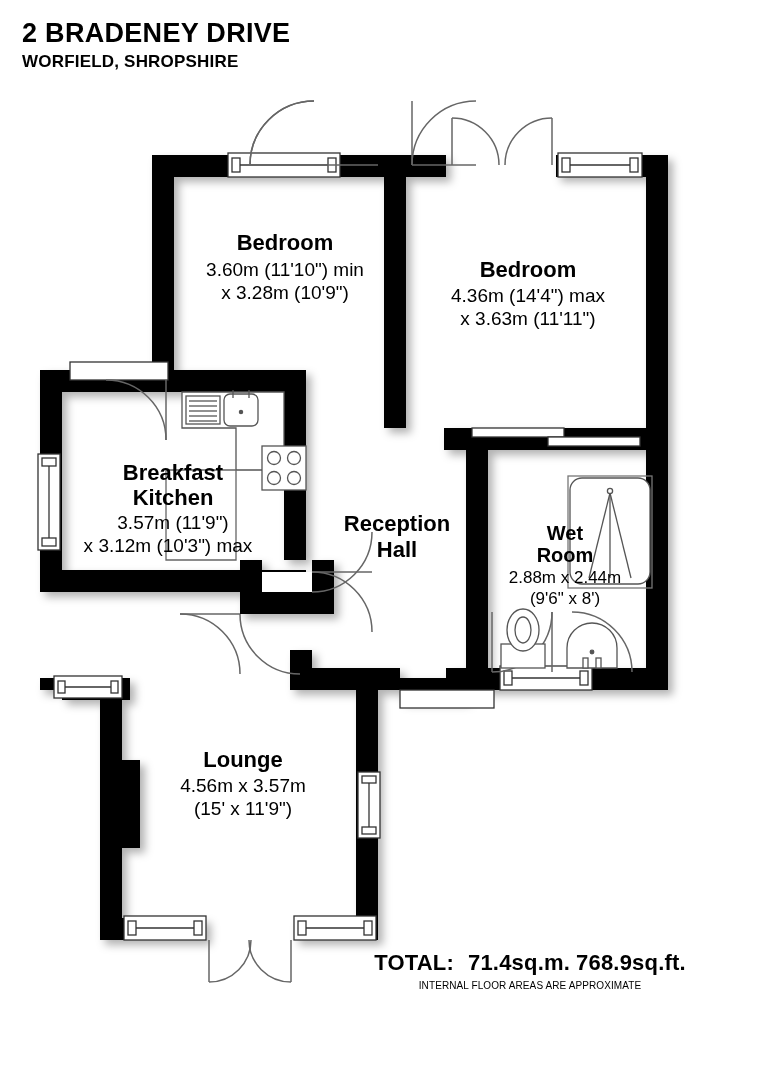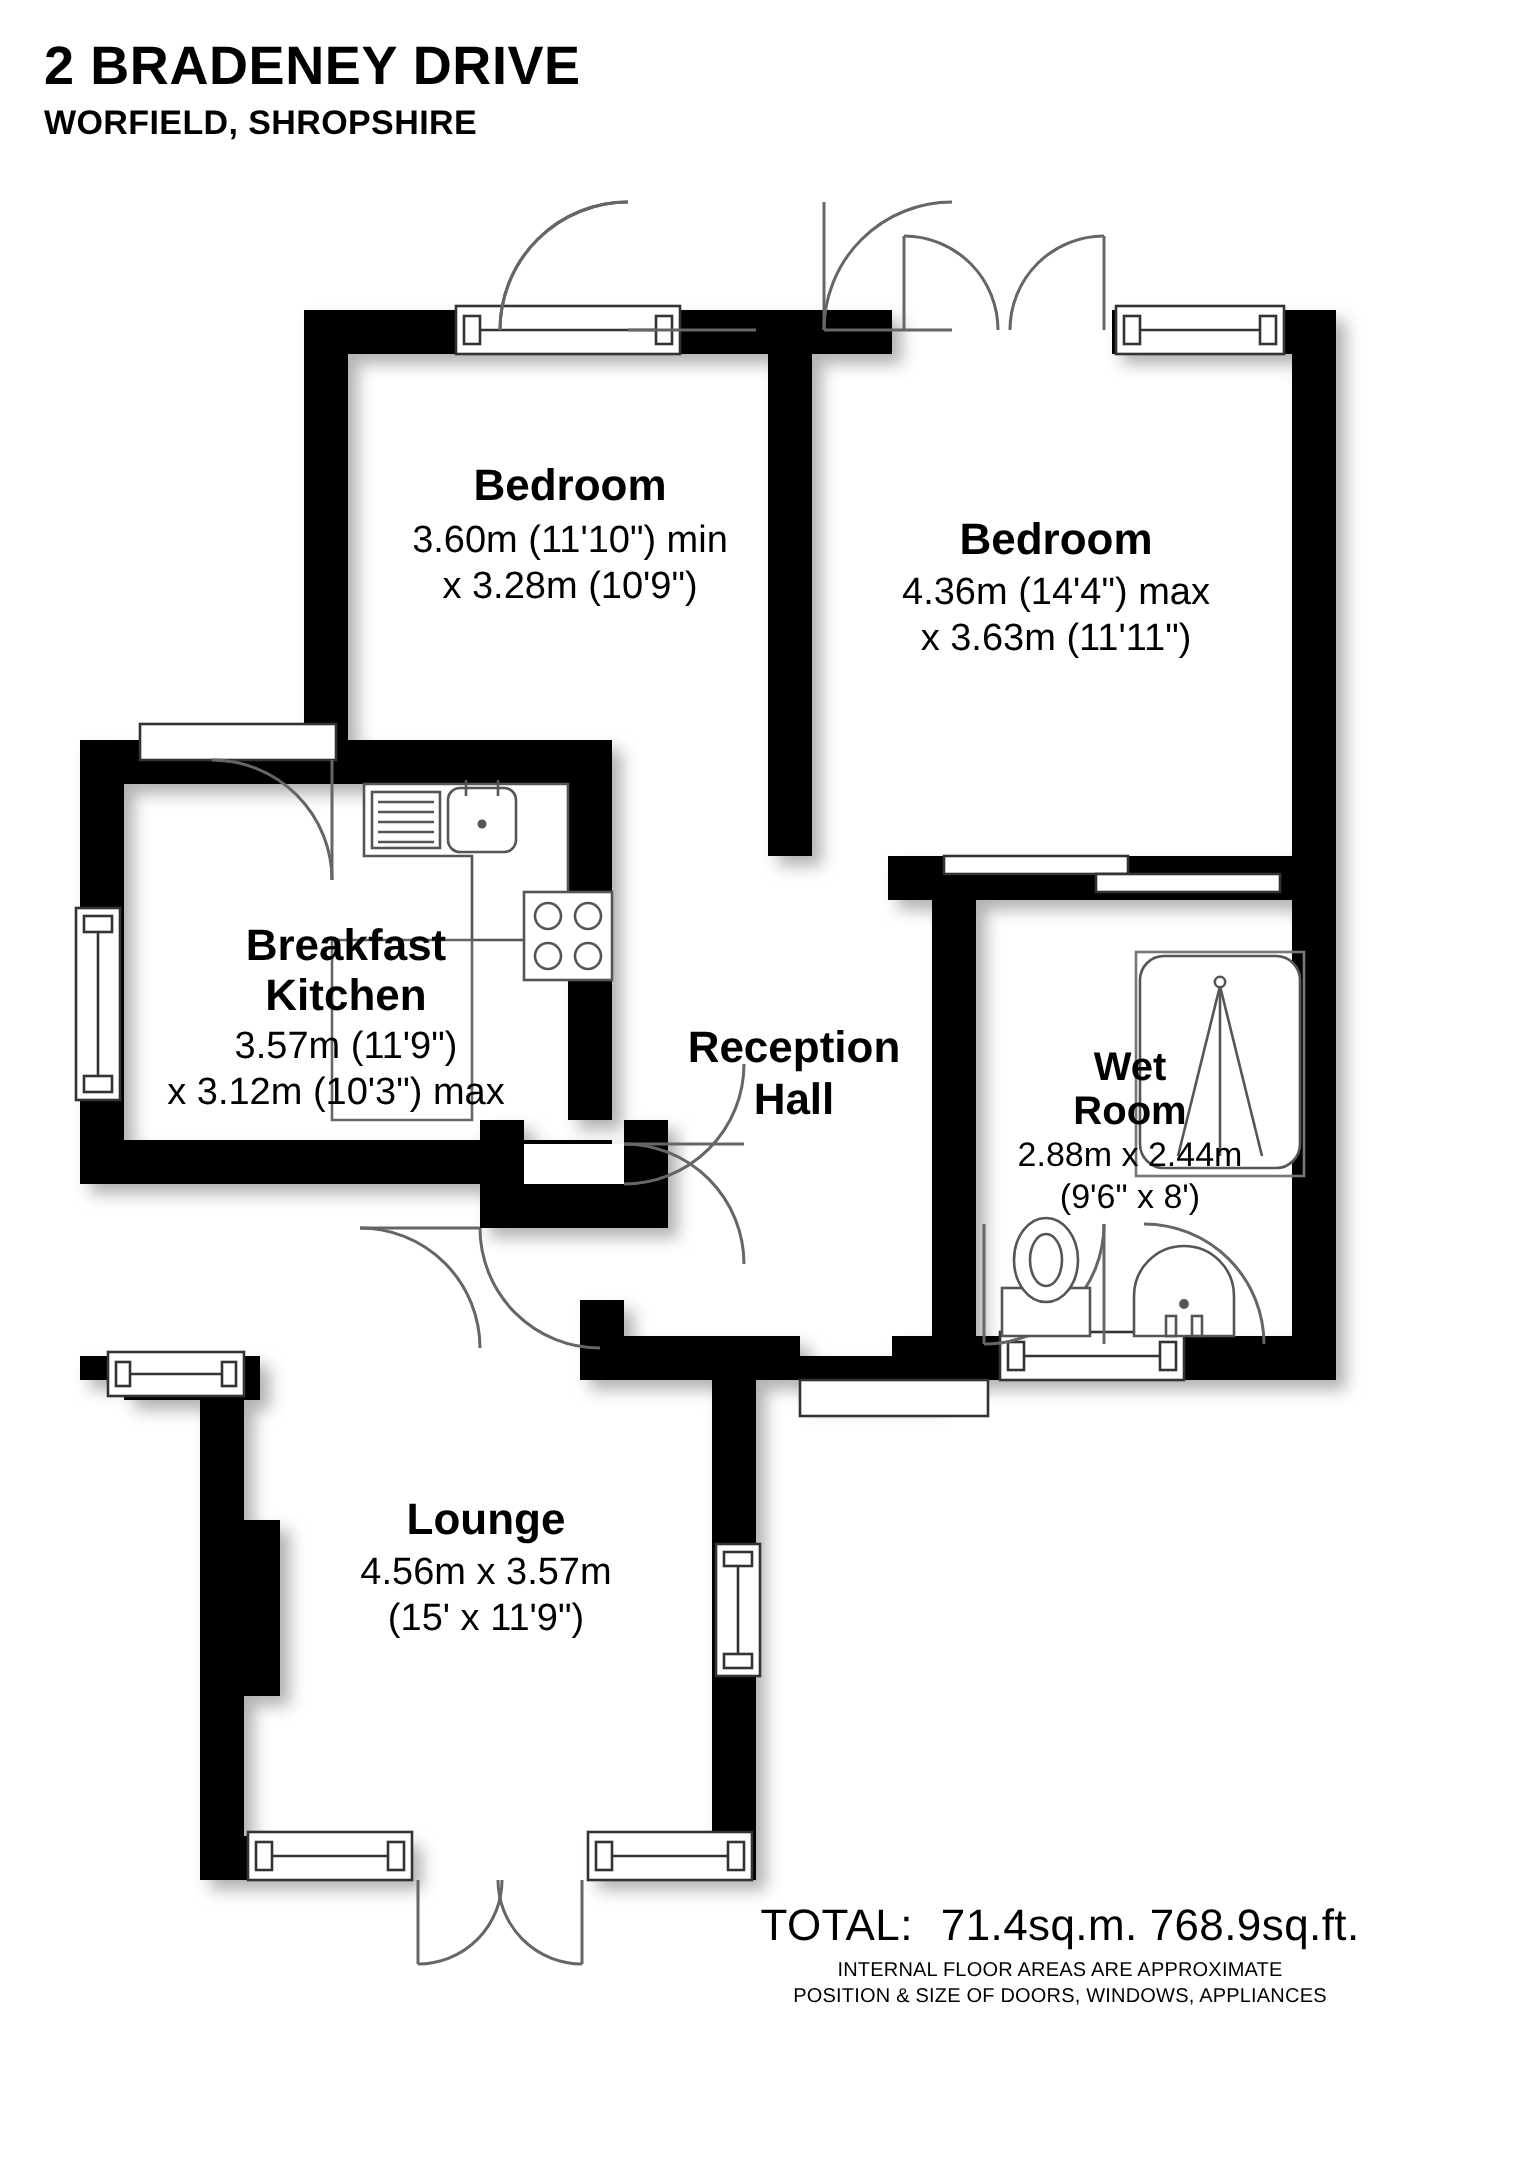--- a/index.html
+++ b/index.html
@@ -49,21 +49,21 @@
   }
   .footer {
     position: absolute;
     right: 18px;
     top: 950px;
     width: 420px;
     text-align: center;
   }
   .footer .total {
     font-size: 22px;
-    font-weight: normal;
+    font-weight: bold;
     letter-spacing: 0.2px;
     white-space: nowrap;
     margin-bottom: 3px;
   }
   .footer .total .tword { margin-right: 14px; }
   .footer .total .tm { margin-right: 6px; }
   .footer .dis {
     font-size: 10px;
     line-height: 1.32;
     letter-spacing: 0.1px;
@@ -368,16 +368,15 @@
         <text class="rm-dim" x="243" y="815">(15' x 11'9")</text>
       </g>
     </g>
   </svg>
 
   <div class="footer">
     <div class="total">
       <span class="tword">TOTAL:</span><span class="tm">71.4sq.m.</span><span>768.9sq.ft.</span>
     </div>
     <div class="dis">INTERNAL FLOOR AREAS ARE APPROXIMATE</div>
-    <div class="dis">POSITION &amp; SIZE OF DOORS, WINDOWS, APPLIANCES</div>
   </div>
 
 </div>
 
 </body></html>

